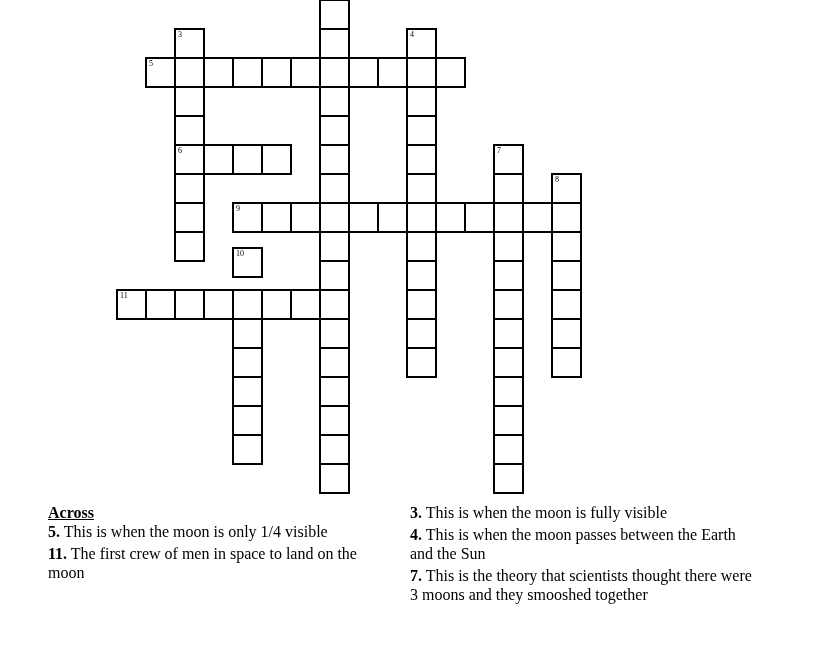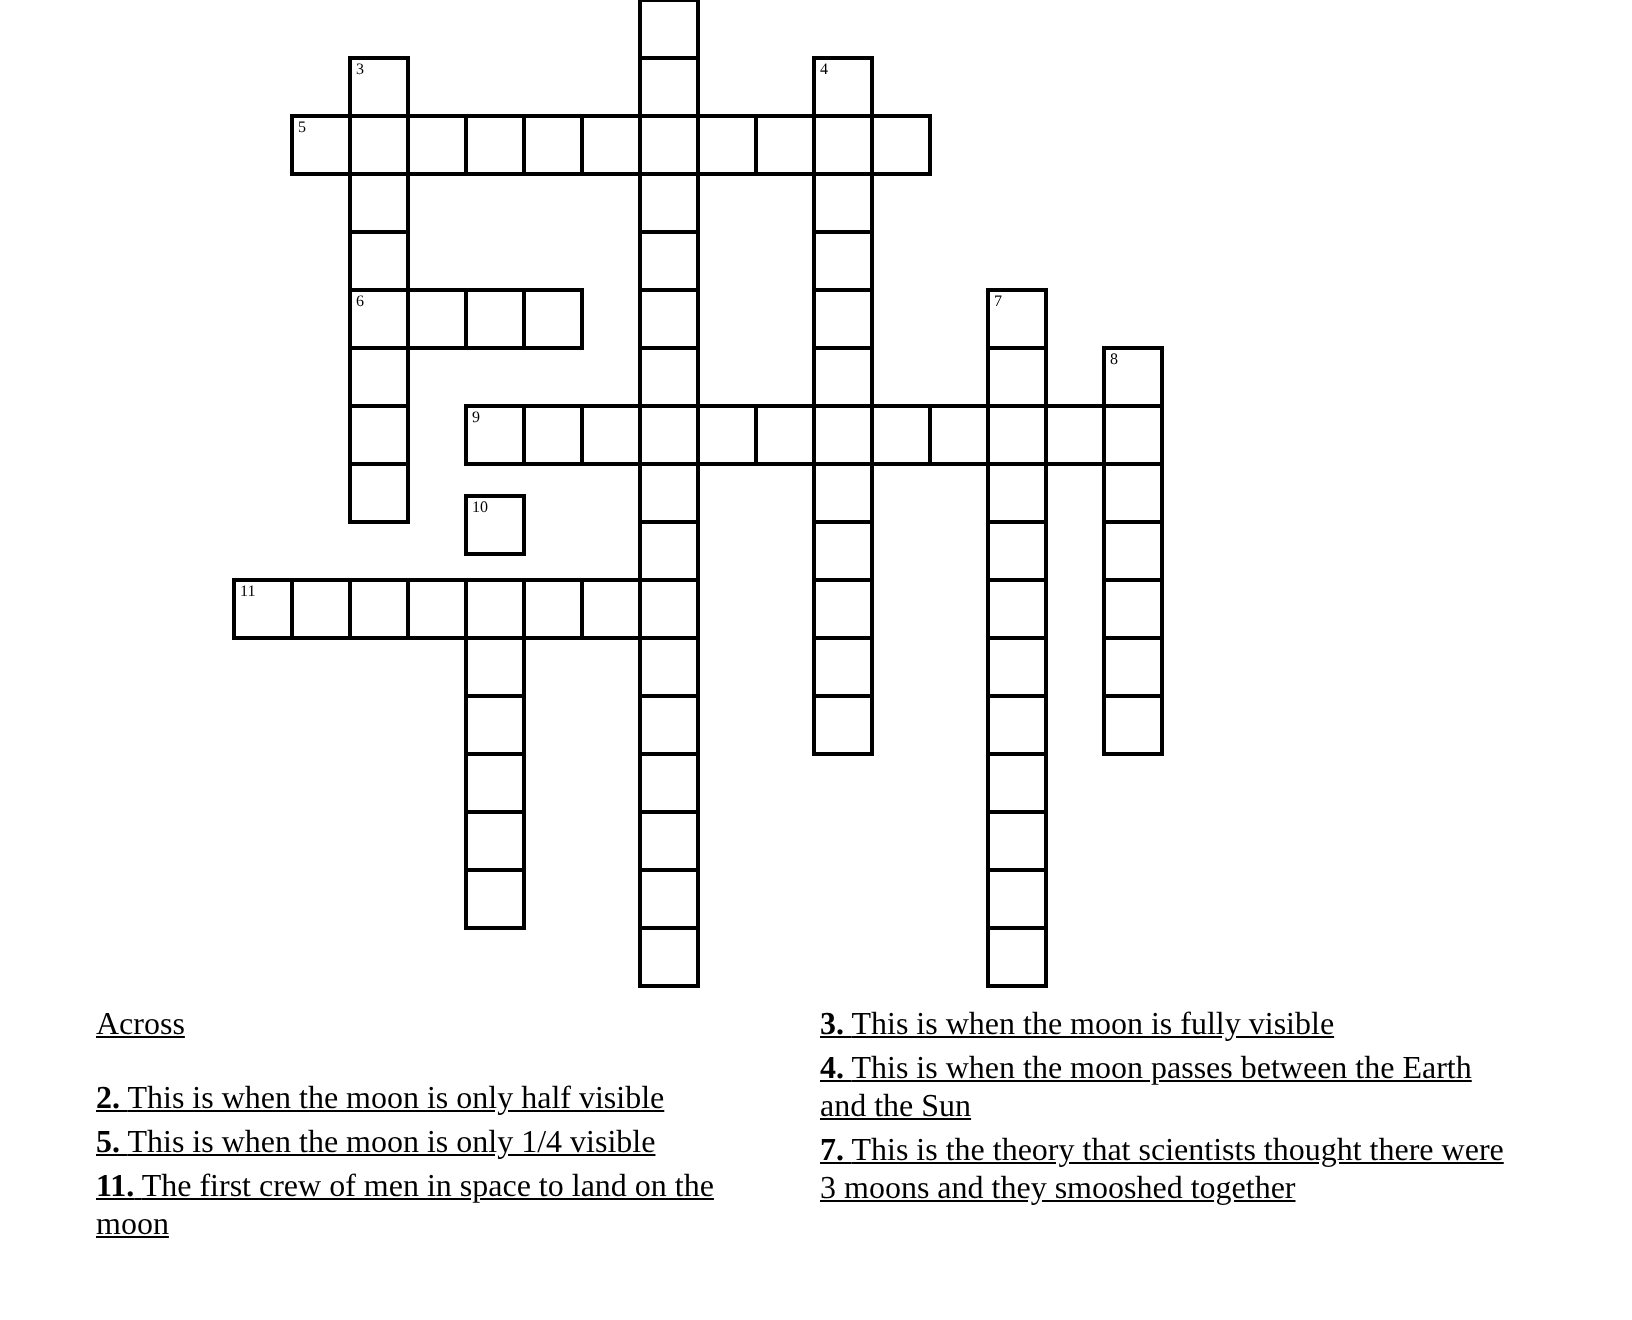--- a/index.html
+++ b/index.html
@@ -13,22 +13,22 @@
     position:absolute;width:31px;height:31px;box-sizing:border-box;
     border:2px solid #000;background:#fff;
   }
   .num{
     position:absolute;top:0;left:2px;
     font-size:8px;line-height:9px;font-family:"Liberation Serif",serif;color:#000;
   }
   .clue-col{position:absolute;top:503px;font-size:16px;line-height:19px;}
   #across-col{left:48px;width:346px;}
   #down-col{left:410px;width:352px;}
-  .header{font-weight:normal;text-decoration:underline;margin:0 0 18px 0;}
-  .clue{margin:0 0 3px 0;text-decoration:underline;}
+  .header{font-weight:bold;text-decoration:underline;margin:0 0 0 0;}
+  .clue{margin:0 0 3px 0;}
   .cnum{font-weight:bold;}
 </style>
 </head>
 <body>
 
 <div class="page">
 
   <div id="grid">
       <div class="cell" style="left: 203px; top: 0px;"></div>
       <div class="cell" style="left: 203px; top: 29px;"></div>
@@ -134,21 +134,20 @@
       <div class="cell" style="left: 29px; top: 290px;"></div>
       <div class="cell" style="left: 58px; top: 290px;"></div>
       <div class="cell" style="left: 87px; top: 290px;"></div>
       <div class="cell" style="left: 145px; top: 290px;"></div>
       <div class="cell" style="left: 174px; top: 290px;"></div>
     </div>
 
   <div id="across-col" class="clue-col">
     <p class="header">Across</p>
     <div>
-        <p class="clue"><span class="cnum">2.</span> <span>This is when the moon is only half visible</span></p>
         <p class="clue"><span class="cnum">5.</span> <span>This is when the moon is only 1/4 visible</span></p>
         <p class="clue"><span class="cnum">11.</span> <span>The first crew of men in space to land on the moon</span></p>
       </div>
   </div>
 
   <div id="down-col" class="clue-col">
     <div>
         <p class="clue"><span class="cnum">3.</span> <span>This is when the moon is fully visible</span></p>
         <p class="clue"><span class="cnum">4.</span> <span>This is when the moon passes between the Earth and the Sun</span></p>
         <p class="clue"><span class="cnum">7.</span> <span>This is the theory that scientists thought there were 3 moons and they smooshed together</span></p>

